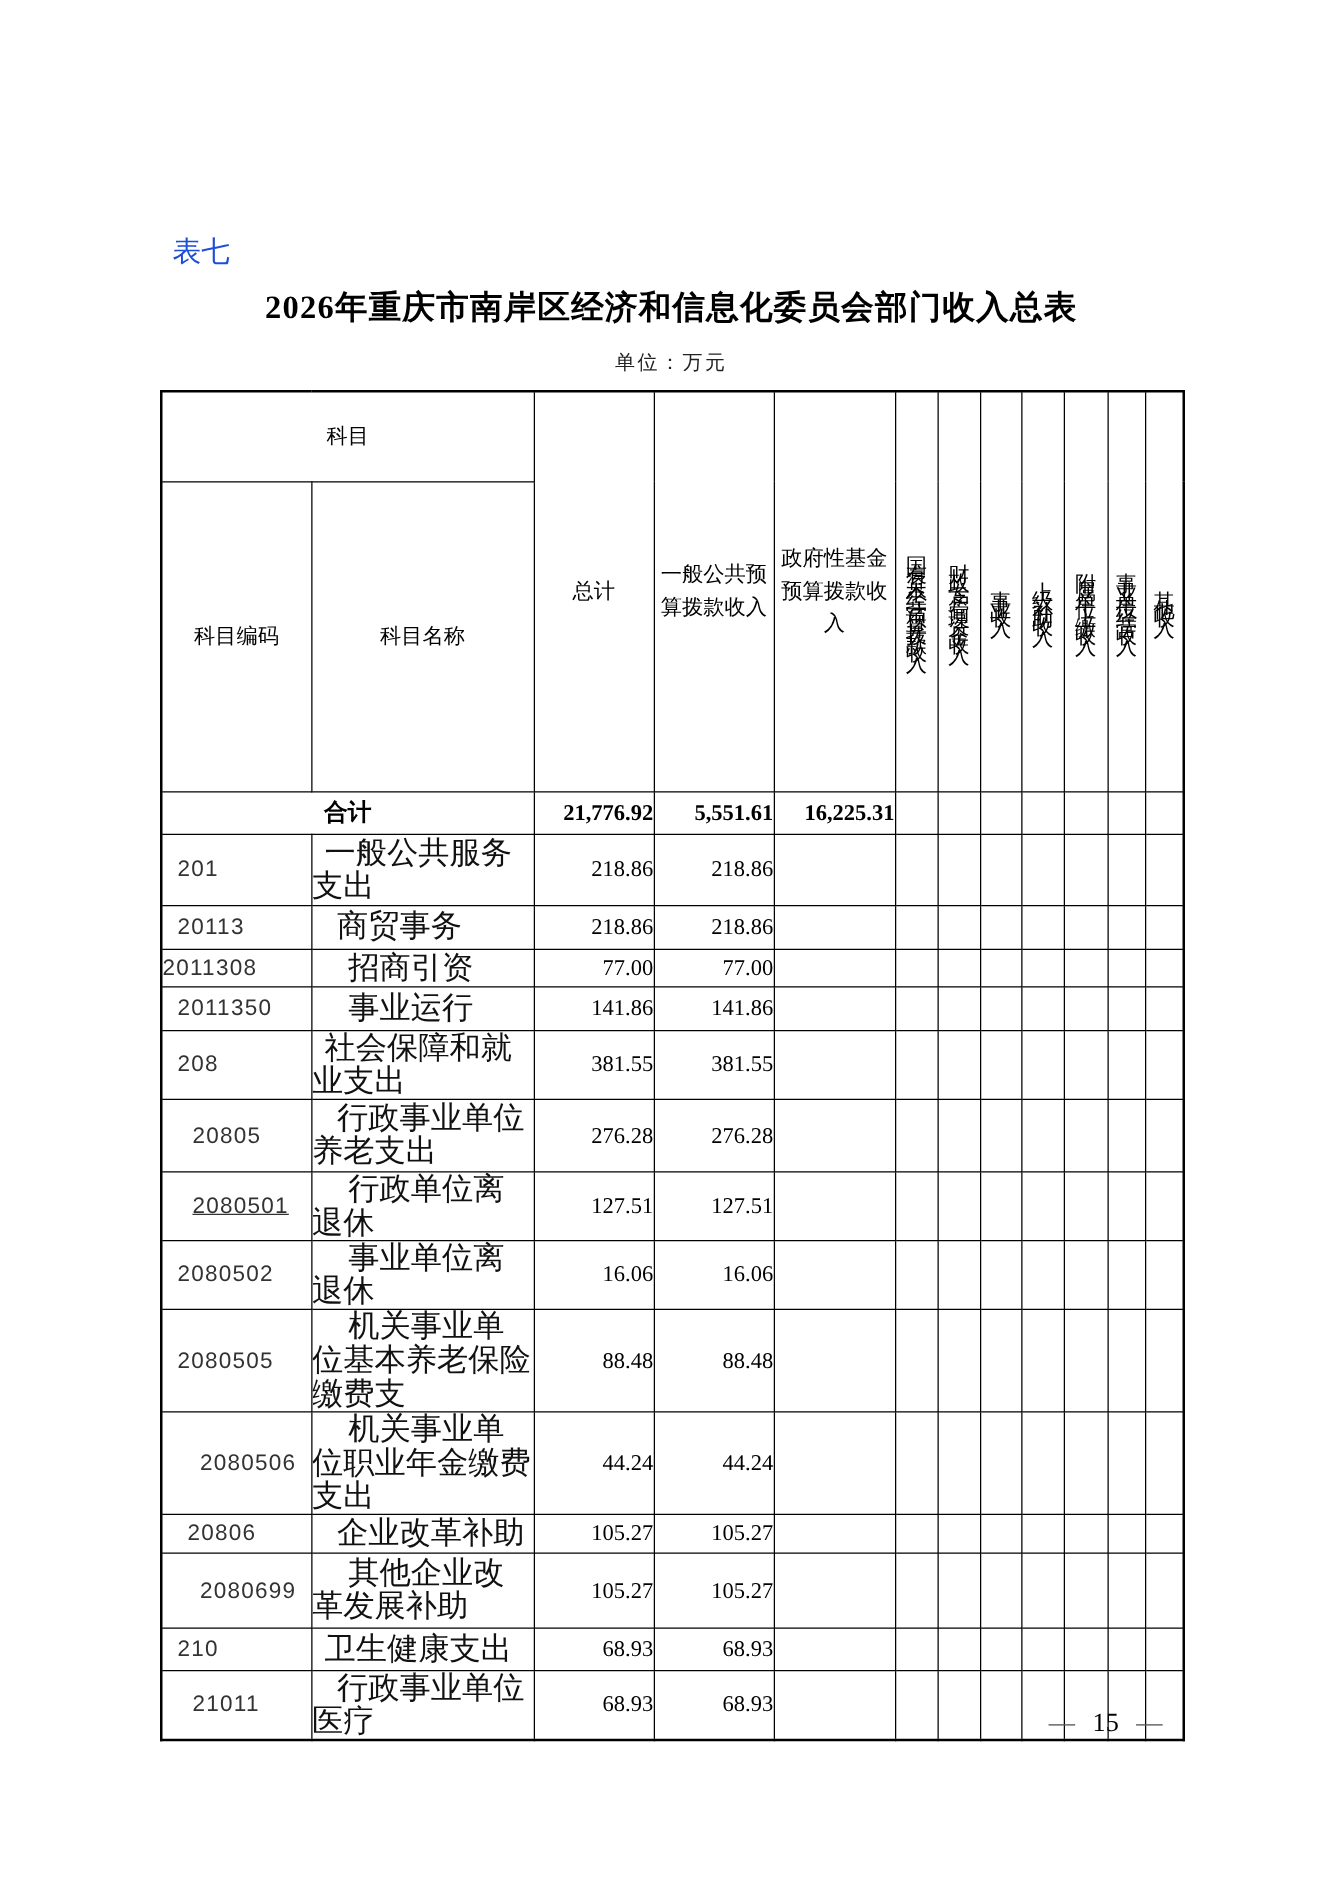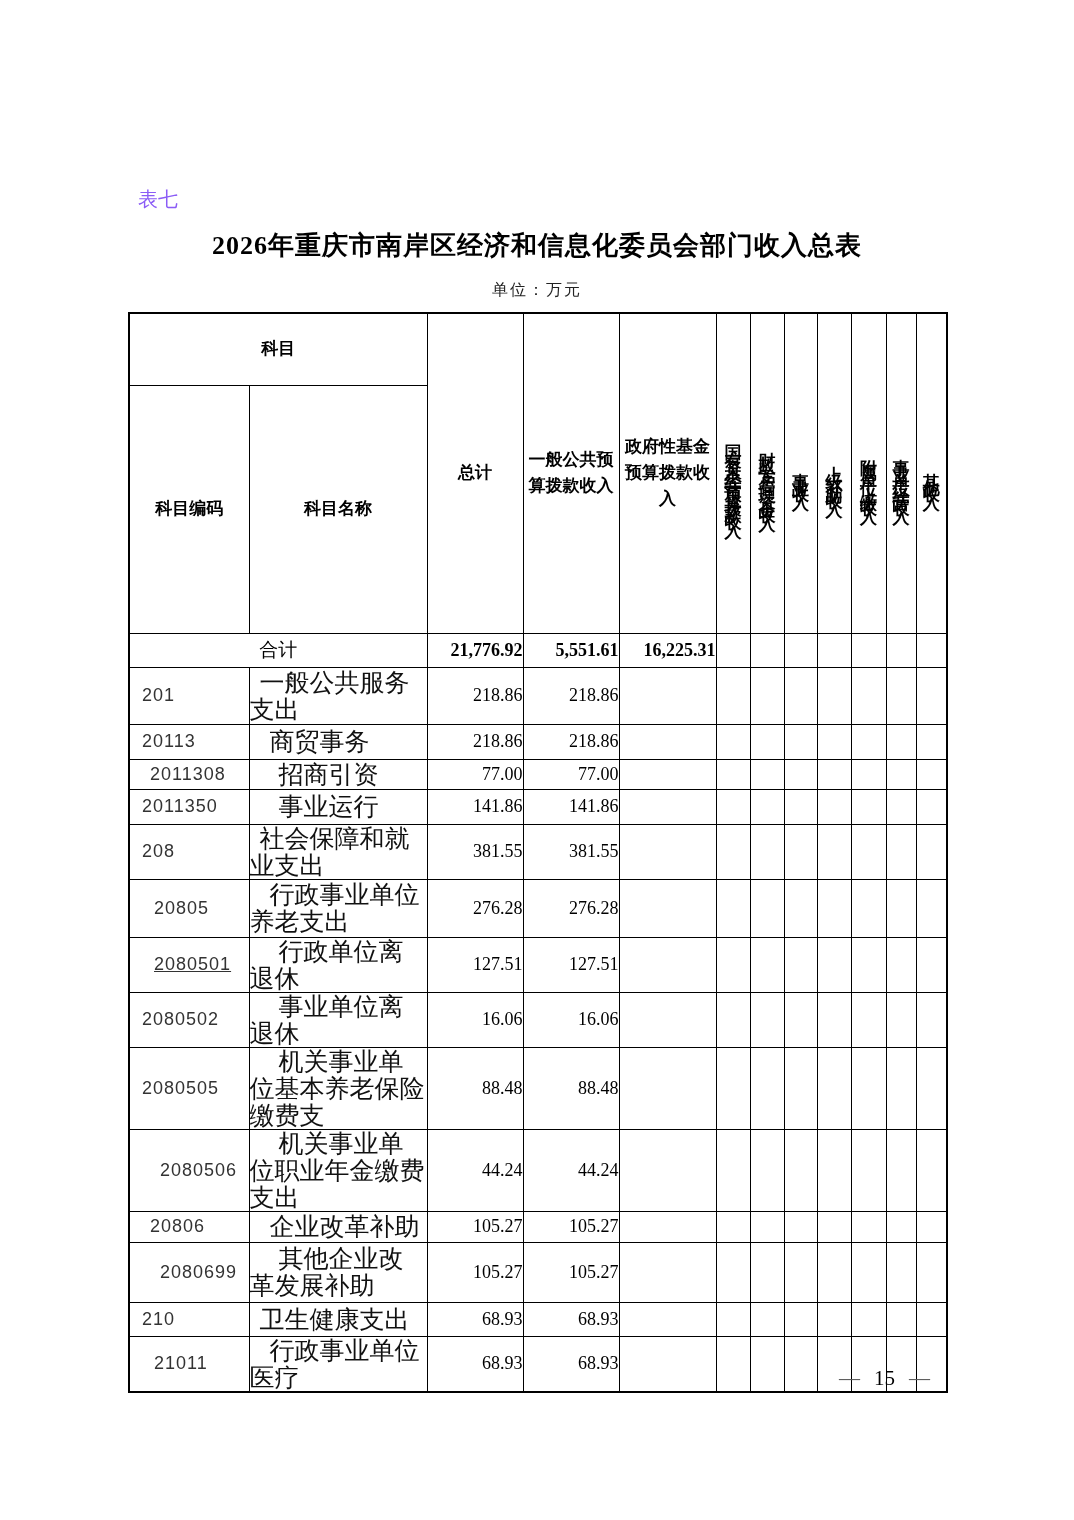--- a/index.html
+++ b/index.html
@@ -1,47 +1,47 @@
 <!DOCTYPE html>
 <html><head>
 <meta charset="utf-8">
 <style>
   html,body{margin:0;padding:0;}
   body{width:1074px;height:1520px;background:#fff;
        font-family:"Liberation Serif","DejaVu Serif",serif;color:#111;}
   .page{position:relative;width:1074px;height:1520px;background:#fff;overflow:hidden;}
 
-  .table-label{position:absolute;top:186px;left:138px;font-size:20px;color:#8b5cf6;}
+  .table-label{position:absolute;top:186px;left:138px;font-size:23px;color:#1d4ed8;}
   .doc-title{position:absolute;top:228px;left:0;width:1074px;text-align:center;
              font-size:26px;font-weight:bold;letter-spacing:1px;color:#000;}
   .unit-note{position:absolute;top:280px;left:128px;width:818px;text-align:center;
              font-size:16px;color:#222;letter-spacing:2px;}
 
   table.budget{position:absolute;top:312px;left:128px;width:818px;
                border-collapse:collapse;table-layout:fixed;
                border:2px solid #000;}
   table.budget th,table.budget td{border:1px solid #000;padding:0;overflow:hidden;
                vertical-align:middle;}
 
   thead th{font-family:"Liberation Sans","DejaVu Sans",sans-serif;
-           font-weight:bold;font-size:17px;color:#000;text-align:center;
+           font-weight:normal;font-size:17px;color:#000;text-align:center;
            line-height:26px;background:#fff;}
   th.wrap-head{padding:0 11px;}
   th.vhead{vertical-align:middle;}
   .vtext{writing-mode:vertical-lr;text-orientation:upright;
          margin:0 auto;letter-spacing:7px;font-size:17px;line-height:1;}
 
   td.code{font-family:"Liberation Sans","DejaVu Sans",sans-serif;
           font-size:18px;color:#333;letter-spacing:1px;text-align:left;}
   td.name{font-size:25px;line-height:27px;text-align:left;padding:2px 4px;color:#111;}
   td.num{font-size:18px;text-align:right;padding-right:12px;color:#000;}
   td.empty{background:#fff;}
 
   tr.total-row td.total-label{font-family:"Liberation Sans","DejaVu Sans",sans-serif;
-          font-weight:normal;font-size:19px;text-align:center;color:#000;margin-top:44px;}
+          font-weight:bold;font-size:19px;text-align:center;color:#000;margin-top:44px;}
   tr.total-row td.num{font-weight:bold;}
 
   .ind-1{text-indent:10px;}
   .ind-2{text-indent:20px;}
   .ind-3{text-indent:29px;}
 
   .page-number{position:absolute;top:1366px;left:128px;width:802px;text-align:right;
                font-size:21px;color:#000;}
   .page-number .dash{color:#555;letter-spacing:0;}
   .page-number .num{padding:0 14px;}
@@ -141,21 +141,21 @@
           <td class="num"></td>
           <td class="empty"></td>
           <td class="empty"></td>
           <td class="empty"></td>
           <td class="empty"></td>
           <td class="empty"></td>
           <td class="empty"></td>
           <td class="empty"></td>
         </tr>
         <tr style="height: 30px;">
-          <td class="code" style="padding-left: 20px;">2011308</td>
+          <td class="code" style="padding-left: 0;">2011308</td>
           <td class="name ind-3">招商引资</td>
           <td class="num">77.00</td>
           <td class="num">77.00</td>
           <td class="num"></td>
           <td class="empty"></td>
           <td class="empty"></td>
           <td class="empty"></td>
           <td class="empty"></td>
           <td class="empty"></td>
           <td class="empty"></td>

